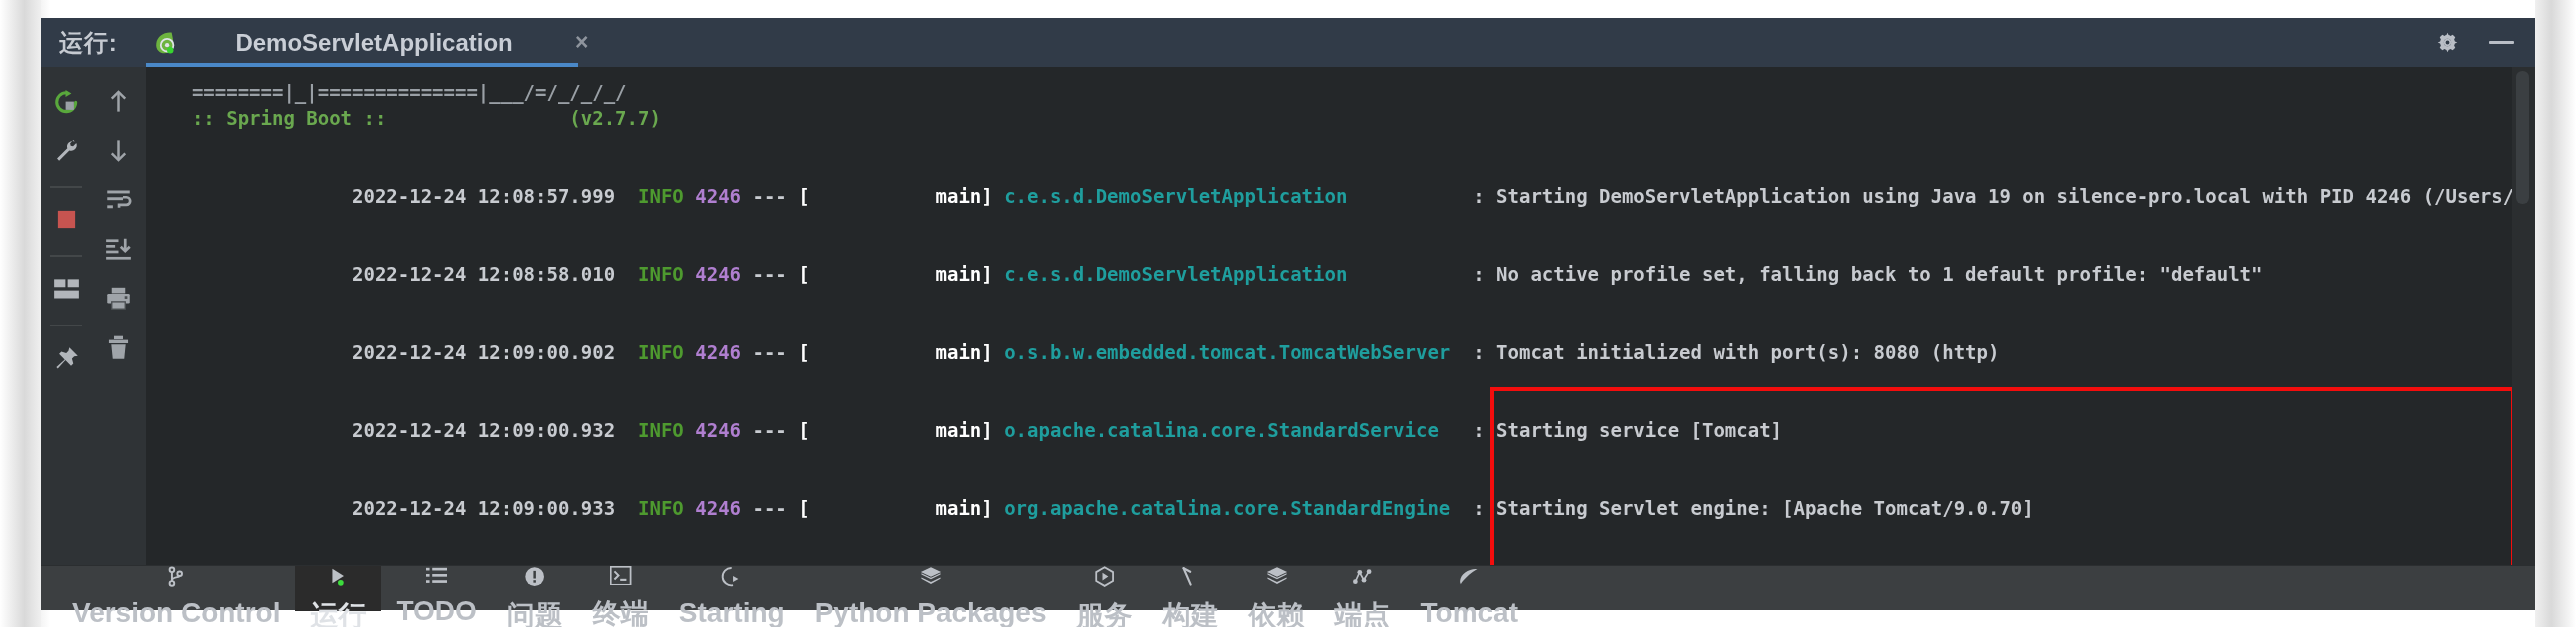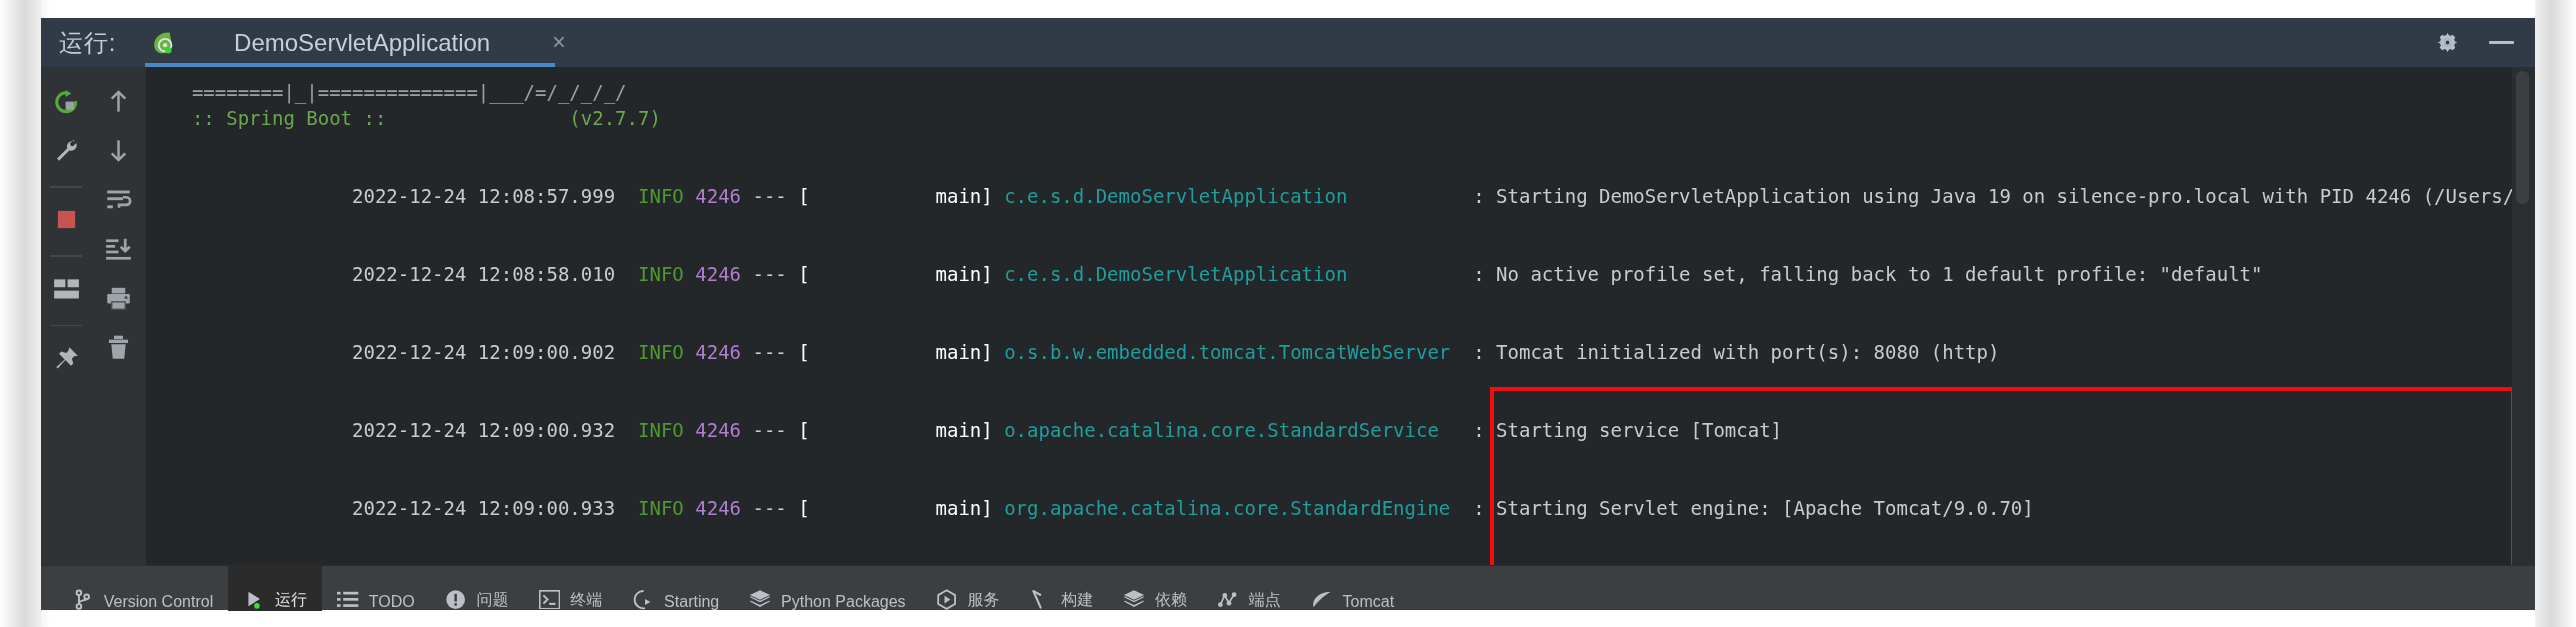--- a/index.html
+++ b/index.html
@@ -6,20 +6,21 @@
   body{
     width:2576px;height:628px;
     background:#fbfbfb;
     font-family:"Liberation Sans",sans-serif;
     overflow:hidden;
   }
   
   .page{
     position:absolute;inset:0;
     background:linear-gradient(90deg,#ffffff 0px,#e8e8e8 27px,#f4f4f4 41px,#ffffff 50px);
+    font-weight:bold;
   }
   .shadow-l{position:absolute;left:0;top:0;width:41px;height:628px;
     background:linear-gradient(90deg,#ffffff,#d9d9d9 60%,#f0f0f0);}
   .shadow-r{position:absolute;right:0;top:0;width:41px;height:628px;
     background:linear-gradient(270deg,#ffffff,#d9d9d9 60%,#f0f0f0);}
 
   .window{
     position:absolute;left:41px;top:18px;width:2494px;height:592px;
     background:#2b2b2b;
   }
@@ -109,22 +110,22 @@
     position:absolute;right:0;top:0;width:23px;height:100%;background:#2b2e30;
   }
   .vscroll .thumb{position:absolute;left:4.4px;top:3.6px;width:12.4px;height:133px;background:#3b3f42;border-radius:6.2px;}
 
   
   .statusbar{
     height:45px;background:#3c3f41;display:flex;align-items:center;
     padding-left:16px;box-sizing:border-box;border-top:0.9px solid #2b2e30;
   }
   .sbitem{
-    display:flex;align-items:flex-end;height:45px;padding:0 15px;
-    color:#bcc0c6;font-size:16px;gap:9.8px;
+    display:flex;align-items:center;height:45px;padding:0 15px;
+    color:#bcc0c6;font-size:28px;gap:9.8px;flex-direction:column;
   }
   .sbitem.active{background:#2b2b2b;color:#dfe2e6;}
   .sbicon{width:22px;height:22px;display:inline-flex;align-items:center;justify-content:center;}
 </style>
 </head>
 <body>
 
 <div class="page">
   <div class="shadow-l"></div>
   <div class="shadow-r"></div>

